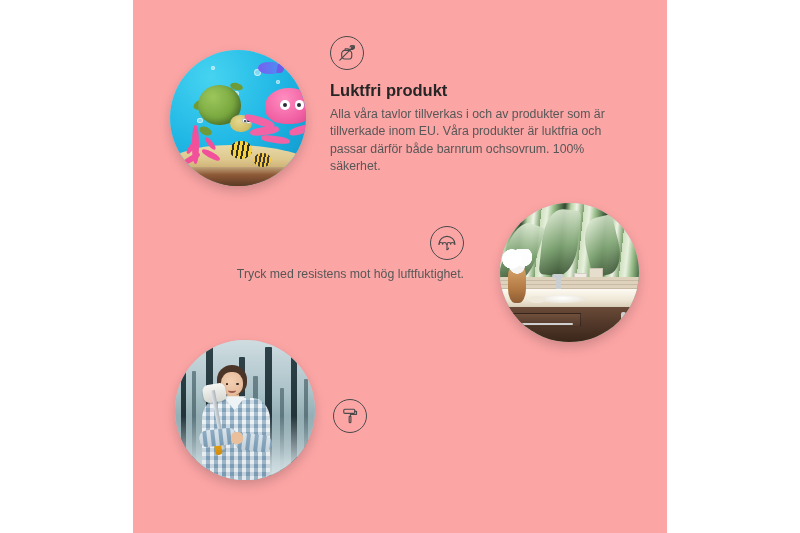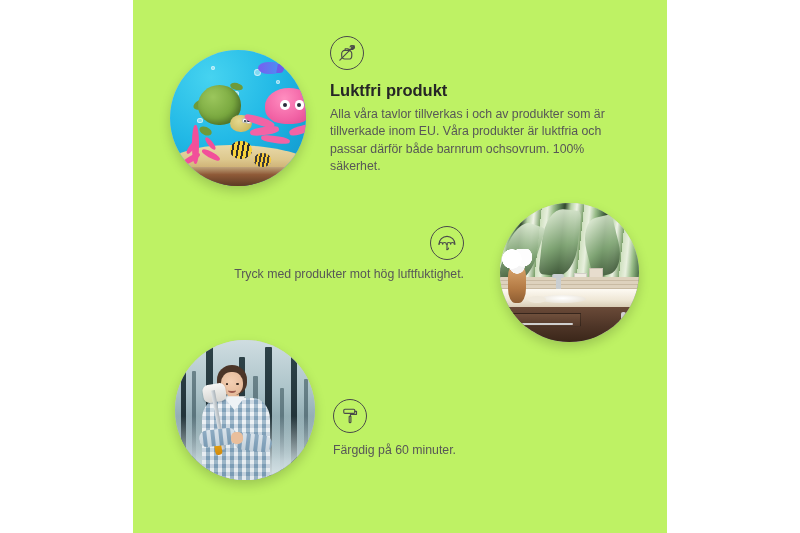--- a/index.html
+++ b/index.html
@@ -22,21 +22,21 @@
     background: #ffffff;
   }
 
   
   #panel {
     position: absolute;
     left: 133px;
     top: 0px;
     width: 534px;
     height: 533px;
-    background: #bef264;
+    background: #fca5a5;
     overflow: hidden;
   }
 
   
   .photo {
     position: absolute;
     border-radius: 50%;
     overflow: hidden;
     box-shadow: 0 5px 12px rgba(0,0,0,0.18);
     background: #ccc;
@@ -477,28 +477,27 @@
         <div class="icon-circle">
           <svg width="22" height="22" viewBox="0 0 24 24" fill="none" stroke="#4a4a4a" stroke-width="1.25" stroke-linecap="round" stroke-linejoin="round">
             <path d="M3.3 13.4a8.7 8.7 0 0 1 17.4 0"></path>
             <path d="M3.3 13.4c0-1.1.9-2 2-2s2 .9 2 2c0-1.1.9-2 2-2s2 .9 2 2"></path>
             <path d="M12 13.4c0-1.1.9-2 2-2s2 .9 2 2c0-1.1.9-2 2-2s2 .9 2 2"></path>
             <line x1="12" y1="13.4" x2="12" y2="19.2"></line>
             <path d="M12 19.2a1.7 1.7 0 0 0 1.7-1.7"></path>
           </svg>
         </div>
       </div>
-      <div class="f-body">Tryck med produkter mot hög luftfuktighet.</div>
+      <div class="f-body">Tryck med resistens mot hög luftfuktighet.</div>
     </div>
 
     <div class="feature" id="feature-mount" style="left:200px; top:399px;">
       <div class="icon-circle">
         <svg width="22" height="22" viewBox="0 0 24 24" fill="none" stroke="#4a4a4a" stroke-width="1.25" stroke-linecap="round" stroke-linejoin="round">
           <rect x="5.2" y="4.6" width="12" height="4.6" rx="1.2"></rect>
           <path d="M17.2 6.9h1.9v3.3h-6.6v2.1"></path>
           <rect x="11.1" y="12.3" width="1.9" height="6.9" rx="0.6"></rect>
         </svg>
       </div>
-      <div class="f-body">Färgdig på 60 minuter.</div>
     </div>
 
   </div>
 </div>
 
 </body></html>

